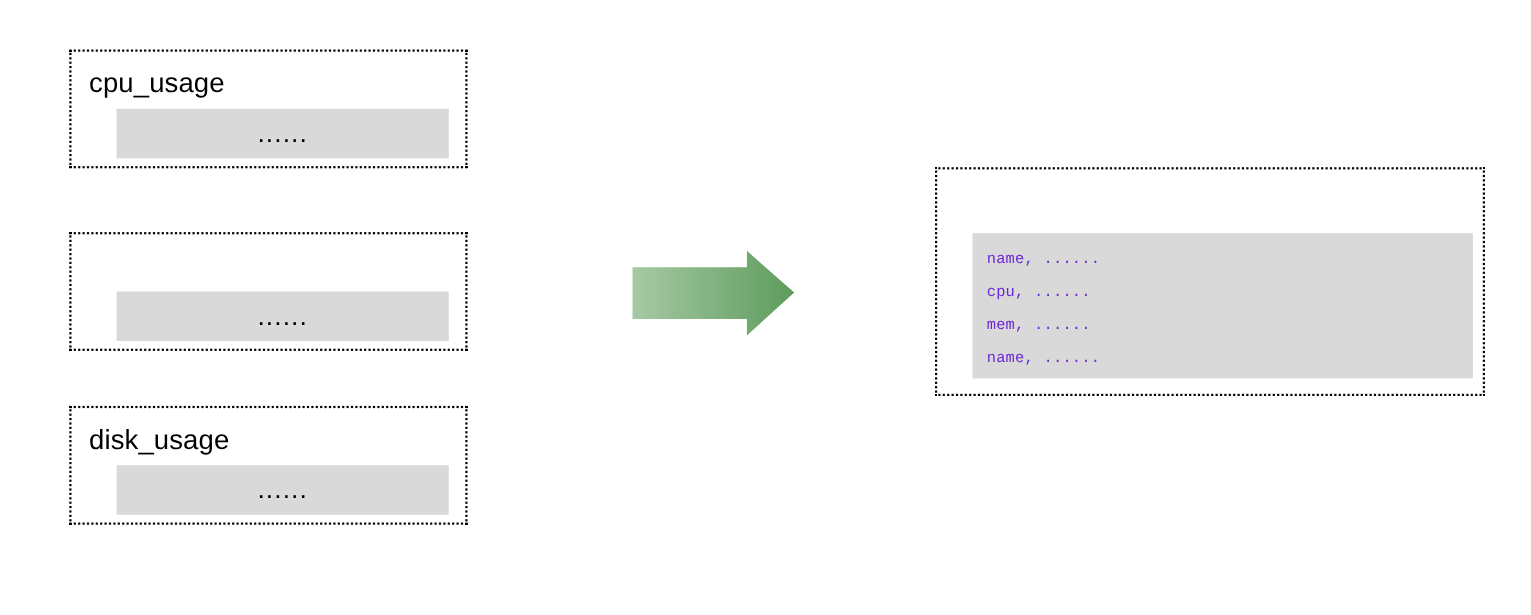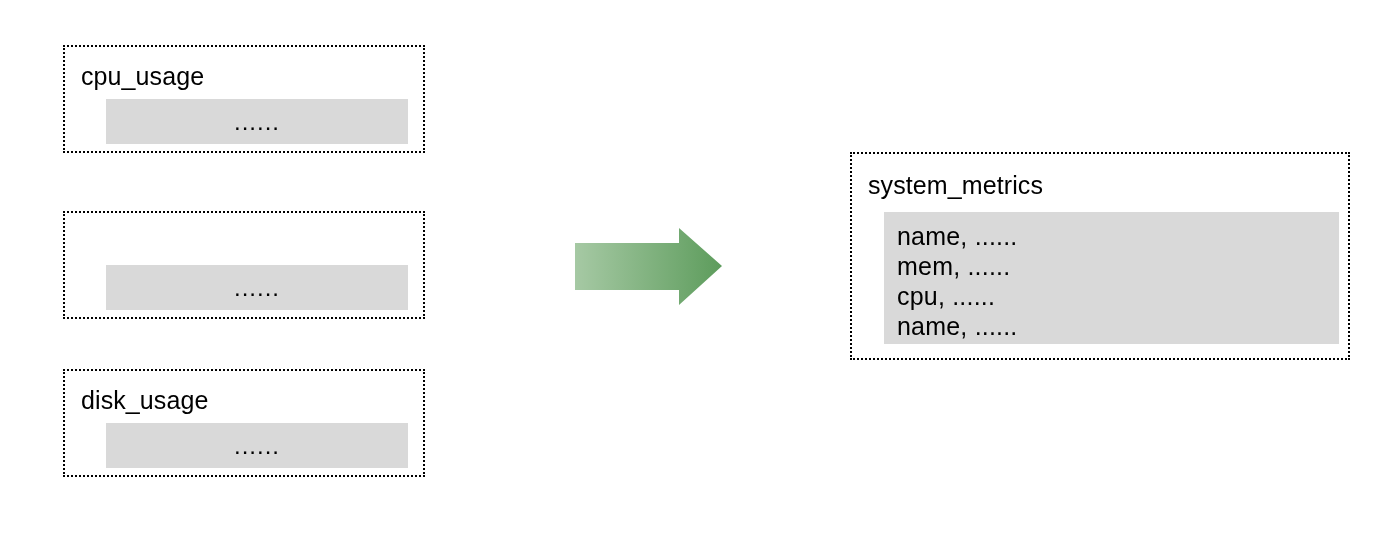--- a/index.html
+++ b/index.html
@@ -72,25 +72,26 @@
   }
   .dst-title { left: 16px; top: 16px; }
   .dst-body {
     left: 32px;
     top: 58px;
     width: 455px;
     height: 132px;
     padding: 9px 0 0 13px;
   }
   .dst-row {
-    font-size: 25px;
+    font-size: 14px;
     line-height: 30px;
-    color: #000000;
+    color: #6d28d9;
     white-space: nowrap;
     letter-spacing: 0.2px;
+    font-family: Liberation Mono, monospace;
   }
 
   
   .arrow-wrap {
     position: absolute;
     left: 566px;
     top: 218px;
     width: 170px;
     height: 100px;
   }
@@ -127,22 +128,21 @@
         <linearGradient id="arrowGrad" x1="0" y1="0" x2="1" y2="0">
           <stop offset="0%" stop-color="#a6c9a4"></stop>
           <stop offset="100%" stop-color="#5d9c5c"></stop>
         </linearGradient>
       </defs>
       <path d="M 9 25 L 113 25 L 113 10 L 156 48 L 113 87 L 113 72 L 9 72 Z" fill="url(#arrowGrad)"></path>
     </svg>
   </div>
 
   <div class="node-box dst-box">
-    <div class="node-title dst-title">system_metrics</div>
     <div class="node-body dst-body">
       <div class="dst-row">name, ......</div>
+      <div class="dst-row">cpu, ......</div>
       <div class="dst-row">mem, ......</div>
-      <div class="dst-row">cpu, ......</div>
       <div class="dst-row">name, ......</div>
     </div>
   </div>
 
 </div>
 
 </body></html>

